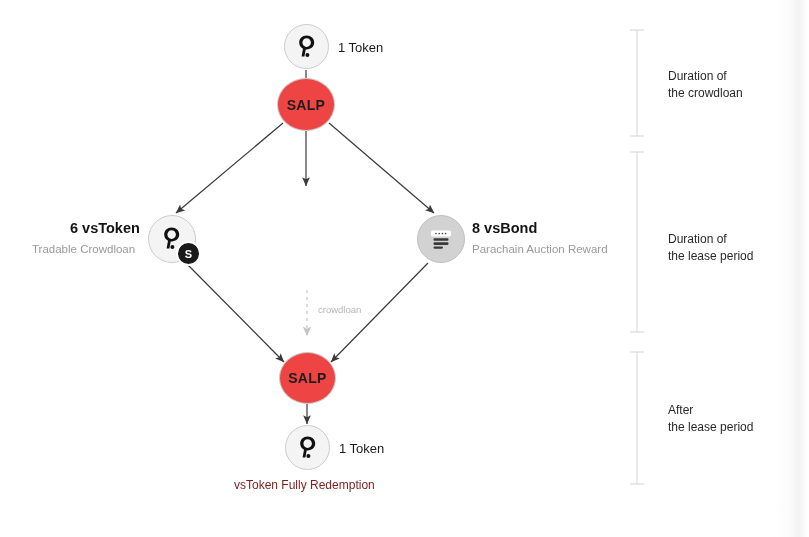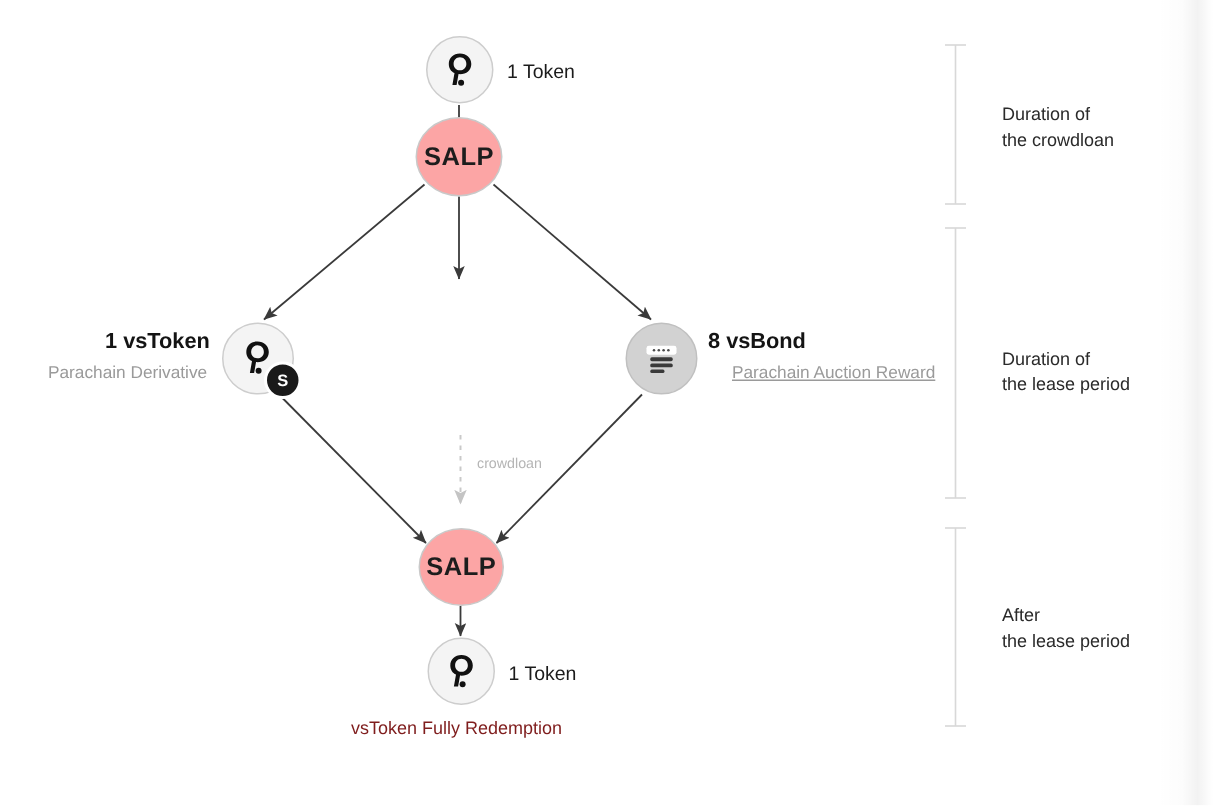--- a/index.html
+++ b/index.html
@@ -36,26 +36,26 @@
   }
 
   .node {
     position: absolute;
     box-sizing: border-box;
   }
 
   
   .salp {
     border-radius: 50%;
-    background: #fca5a5;
+    background: #ef4444;
     border: 1px solid #c9c9c9;
     display: flex;
     align-items: center;
     justify-content: center;
-    font-size: 17px;
+    font-size: 14px;
     font-weight: 700;
     color: #1d1d1d;
     letter-spacing: 0.3px;
     text-align: right;
   }
 
   
   .tokencircle {
     border-radius: 50%;
     background: #f4f4f4;
@@ -230,38 +230,38 @@
 
   <div id="vstoken-node">
     <div id="vstoken-circle">
       <svg class="dot-logo" width="24" height="26" viewBox="0 0 24 26" xmlns="http://www.w3.org/2000/svg">
         <path d="M11.6 1.6 C7.3 1.6 4.2 4.6 4.2 8.6 C4.2 11.4 5.6 13.6 8.0 14.7 L6.6 22.6 L9.4 22.6 L10.7 15.4 C11.0 15.45 11.3 15.47 11.6 15.47 C16.0 15.47 19.2 12.6 19.2 8.6 C19.2 4.6 16.0 1.6 11.6 1.6 Z M11.6 12.9 C9.2 12.9 7.4 11.0 7.4 8.6 C7.4 6.1 9.2 4.2 11.6 4.2 C14.1 4.2 15.9 6.1 15.9 8.6 C15.9 11.0 14.1 12.9 11.6 12.9 Z" fill="#111111"></path>
         <circle cx="12.4" cy="21.1" r="2.0" fill="#111111"></circle>
       </svg>
     </div>
     <div id="vstoken-badge">S</div>
   </div>
-  <div class="lbl-title" style="position:absolute; left:70px; top:220px;">1 vsToken</div>
-  <div class="lbl-sub" style="position:absolute; left:32px; top:243px;">Parachain Derivative</div>
+  <div class="lbl-title" style="position:absolute; left:70px; top:220px;">6 vsToken</div>
+  <div class="lbl-sub" style="position:absolute; left:32px; top:243px;">Tradable Crowdloan</div>
 
 
   <div id="vsbond-circle">
     <svg width="26" height="24" viewBox="0 0 26 24" xmlns="http://www.w3.org/2000/svg">
       <rect x="3" y="3.5" width="20" height="6" rx="1.6" fill="#ffffff"></rect>
       <circle cx="8" cy="6.5" r="0.85" fill="#4a4a4a"></circle>
       <circle cx="11.2" cy="6.5" r="0.85" fill="#4a4a4a"></circle>
       <circle cx="14.4" cy="6.5" r="0.85" fill="#4a4a4a"></circle>
       <circle cx="17.6" cy="6.5" r="0.85" fill="#4a4a4a"></circle>
       <rect x="5.5" y="11.2" width="15" height="2.6" rx="1.1" fill="#3a3a3a"></rect>
       <rect x="5.5" y="15.3" width="15" height="2.6" rx="1.1" fill="#3a3a3a"></rect>
       <rect x="5.5" y="19.4" width="9.5" height="2.3" rx="1.1" fill="#3a3a3a"></rect>
     </svg>
   </div>
   <div class="lbl-title" style="position:absolute; left:472px; top:220px;">8 vsBond</div>
-  <div class="lbl-sub" style="position:absolute; left:488px; top:243px;text-decoration:underline;">Parachain Auction Reward</div>
+  <div class="lbl-sub" style="position:absolute; left:472px; top:243px;">Parachain Auction Reward</div>
 
   <div class="lbl-muted" style="position:absolute; left:318px; top:304px; font-size:9.5px; color:#b5b5b5;">crowdloan</div>
 
   <div class="node salp" id="salp-bottom" style="left:279px; top:352px; width:57px; height:52px;">SALP</div>
 
   <div class="node tokencircle" id="bottom-token-circle" style="left:285px; top:425px; width:45px; height:45px;">
     <svg class="dot-logo" width="24" height="26" viewBox="0 0 24 26" xmlns="http://www.w3.org/2000/svg">
       <path d="M11.6 1.6 C7.3 1.6 4.2 4.6 4.2 8.6 C4.2 11.4 5.6 13.6 8.0 14.7 L6.6 22.6 L9.4 22.6 L10.7 15.4 C11.0 15.45 11.3 15.47 11.6 15.47 C16.0 15.47 19.2 12.6 19.2 8.6 C19.2 4.6 16.0 1.6 11.6 1.6 Z M11.6 12.9 C9.2 12.9 7.4 11.0 7.4 8.6 C7.4 6.1 9.2 4.2 11.6 4.2 C14.1 4.2 15.9 6.1 15.9 8.6 C15.9 11.0 14.1 12.9 11.6 12.9 Z" fill="#111111"></path>
       <circle cx="12.4" cy="21.1" r="2.0" fill="#111111"></circle>
     </svg>

